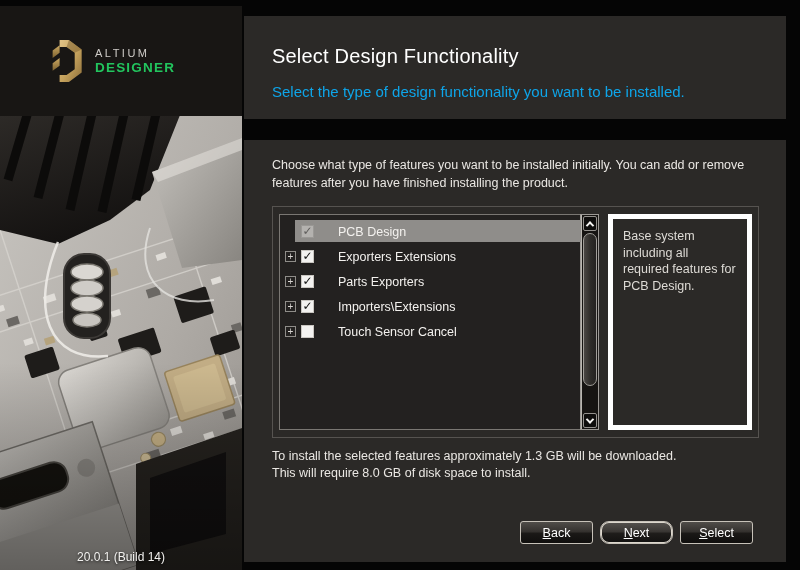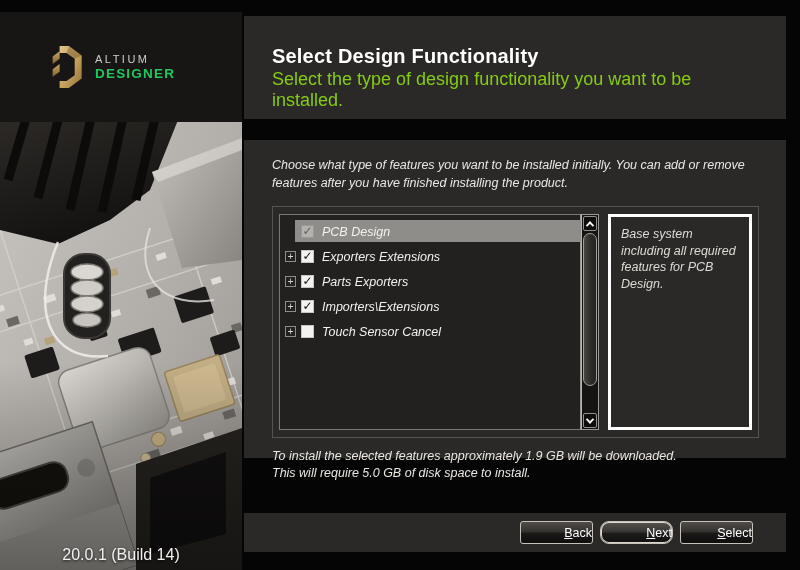--- a/index.html
+++ b/index.html
@@ -2,83 +2,83 @@
 <html><head>
 <meta charset="utf-8">
 <style>
   * { margin:0; padding:0; box-sizing:border-box; }
   html,body { width:800px; height:570px; overflow:hidden; background:#050505;
               font-family:"Liberation Sans","DejaVu Sans",sans-serif; }
   .window { position:relative; width:800px; height:570px; background:#050505; }
 
   
   .left-pane { position:absolute; left:0; top:0; width:242px; height:570px; overflow:hidden; }
-  .logo-area { position:absolute; left:0; top:12px; width:242px; height:110px; background:#181614; z-index:3;
+  .logo-area { position:absolute; left:0; top:6px; width:242px; height:110px; background:#181614; z-index:3;
                display:flex; align-items:center; }
   .logo { display:flex; align-items:center; margin-left:48px; }
   .logo-text { margin-left:11px; }
   .brand-top { display:block; font-size:11px; letter-spacing:2.5px; color:#cfccc8; }
   .brand-bottom { display:block; font-size:13.5px; font-weight:bold; letter-spacing:1.2px; color:#22c55e; margin-top:1px; }
   .pcb-photo { position:absolute; left:0; top:110px; width:242px; height:460px; z-index:1; }
   .version { position:absolute; left:0; bottom:6px; width:242px; text-align:center; z-index:4;
-             font-size:16px; color:#f2f1ef; text-shadow:0 1px 3px rgba(0,0,0,.8); }
+             font-size:12px; color:#f2f1ef; text-shadow:0 1px 3px rgba(0,0,0,.8); }
 
   
   .panel { position:absolute; left:244px; width:542px; background:#2b2927; }
 
   
   .header-panel { top:16px; height:103px; padding:29px 28px 0 28px; }
-  .title { font-size:20px; font-weight:bold; color:#ffffff; letter-spacing:.2px; }
-  .subtitle { margin-top:1px; font-size:18px; color:#84cc16; }
-
-  
-  .main-panel { top:140px; height:318px; padding:17px 27px 0 28px;font-style:italic; }
+  .title { font-size:20px; font-weight:normal; color:#ffffff; letter-spacing:.2px; }
+  .subtitle { margin-top:15px; font-size:15px; color:#0ea5e9; }
+
+  
+  .main-panel { top:140px; height:422px; padding:17px 27px 0 28px; }
   .intro { font-size:12.5px; line-height:1.4; color:#eae7e3; width:482px; }
   .group-frame { margin-top:14px; height:232px; border:1px solid #565350; padding:7px 6px; display:flex; }
   .list-box { width:320px; border:1px solid #7a7773; background:#232120; display:flex; }
   .tree { flex:1; padding-top:4px; overflow:hidden; }
   .row { position:relative; height:25px; display:flex; align-items:center; cursor:default; }
   .row.selected::before { content:""; position:absolute; left:15px; right:0; top:1px; bottom:2px; background:#8f8d8a; }
   .expander { position:relative; z-index:1; width:11px; height:11px; margin-left:5px; border:1px solid #8f8d89;
               display:flex; align-items:center; justify-content:center; flex:0 0 auto;
               font-size:10px; line-height:9px; color:#d8d5d1; }
   .expander.hidden-expander { visibility:hidden; }
   .checkbox { position:relative; z-index:1; width:13px; height:13px; margin-left:5px; background:#f3f2f0;
               border:1px solid #c9c6c1; flex:0 0 auto; display:flex; align-items:center; justify-content:center; }
   .checkbox .check { display:none; font-size:12px; font-weight:bold; color:#0d0d0d; margin-top:-1px; }
   .checkbox.checked .check { display:block; }
   .checkbox.disabled { background:#b4b2af; border-color:#9a9895; }
   .checkbox.disabled .check { color:#5f5d5b; }
-  .row-label { position:relative; z-index:1; margin-left:8px; font-size:12.5px; color:#f3f1ee; white-space:nowrap; }
+  .row-label { position:relative; z-index:1; margin-left:24px; font-size:12.5px; color:#f3f1ee; white-space:nowrap; }
 
   
   .scrollbar { width:17px; background:#161412; border-left:1px solid #b9b6b0; outline:1px solid #9c9995;
                display:flex; flex-direction:column; }
   .sb-btn { height:15px; margin:1px; background:#0e0d0c; border:1px solid #94918d; border-radius:2px;
             display:flex; align-items:center; justify-content:center; flex:0 0 auto; }
   .chev { width:6px; height:6px; border-style:solid; border-color:#f5f4f2; border-width:0; }
   .chev.up   { border-top-width:2px; border-left-width:2px; transform:rotate(45deg) translate(1px,1px); }
   .chev.down { border-bottom-width:2px; border-right-width:2px; transform:rotate(45deg) translate(-1px,-1px); }
   .sb-track { flex:1; position:relative; margin:0 1px; }
   .sb-thumb { position:absolute; left:0; right:0; top:1px; height:85%;
               background:linear-gradient(90deg,#4a4744,#2e2c29 55%,#242220);
               border:1px solid #a19e99; border-radius:7px; }
 
   
-  .desc-box { flex:1; margin-left:9px; border:3px solid #ffffff; padding:9px 10px;
+  .desc-box { flex:1; margin-left:9px; border:5px solid #ffffff; padding:9px 10px;
               font-size:12.5px; line-height:1.32; color:#dedbd6; }
 
   .note { margin-top:10px; font-size:12.5px; line-height:1.34; color:#eae7e3; }
 
   
   .footer-bar { top:513px; height:39px; display:flex; align-items:center; justify-content:flex-end;
                 padding-right:33px; gap:7px; }
   .btn { width:73px; height:23px; border:1px solid #c7c2b9; border-radius:3px;
          background:linear-gradient(180deg,#504d49 0%,#35322f 45%,#1a1816 55%,#100f0e 100%);
-         color:#ffffff; font-family:inherit; font-size:12.5px; display:flex; align-items:center; justify-content:flex-end;
+         color:#ffffff; font-family:inherit; font-size:12.5px; display:flex; align-items:center; justify-content:center;
          cursor:default; }
   .btn-label { display:inline-block; }
   .btn-label::first-letter { text-decoration:underline; }
   .btn.focused { box-shadow:inset 0 0 0 1px #dcd7cd; background:linear-gradient(180deg,#56534f 0%,#3a3734 45%,#1e1c1a 55%,#121110 100%);border-radius:9px; }
 </style>
 </head>
 <body>
 
 <div class="window">
 
@@ -303,22 +303,22 @@
           <div class="sb-btn">
               <span class="chev down"></span>
             </div>
         </div>
       </div>
 
       <div class="desc-box">Base system including all required features for PCB Design.</div>
     </div>
 
     <div class="note">
-      <div>To install the selected features approximately 1.9 GB will be downloaded.</div>
-      <div>This will require 5.0 GB of disk space to install.</div>
+      <div>To install the selected features approximately 1.3 GB will be downloaded.</div>
+      <div>This will require 8.0 GB of disk space to install.</div>
     </div>
   </div>
 
   <div class="panel footer-bar">
     <button class="btn">
         <span class="btn-label">Back</span>
       </button>
     <button class="btn focused">
         <span class="btn-label">Next</span>
       </button>

